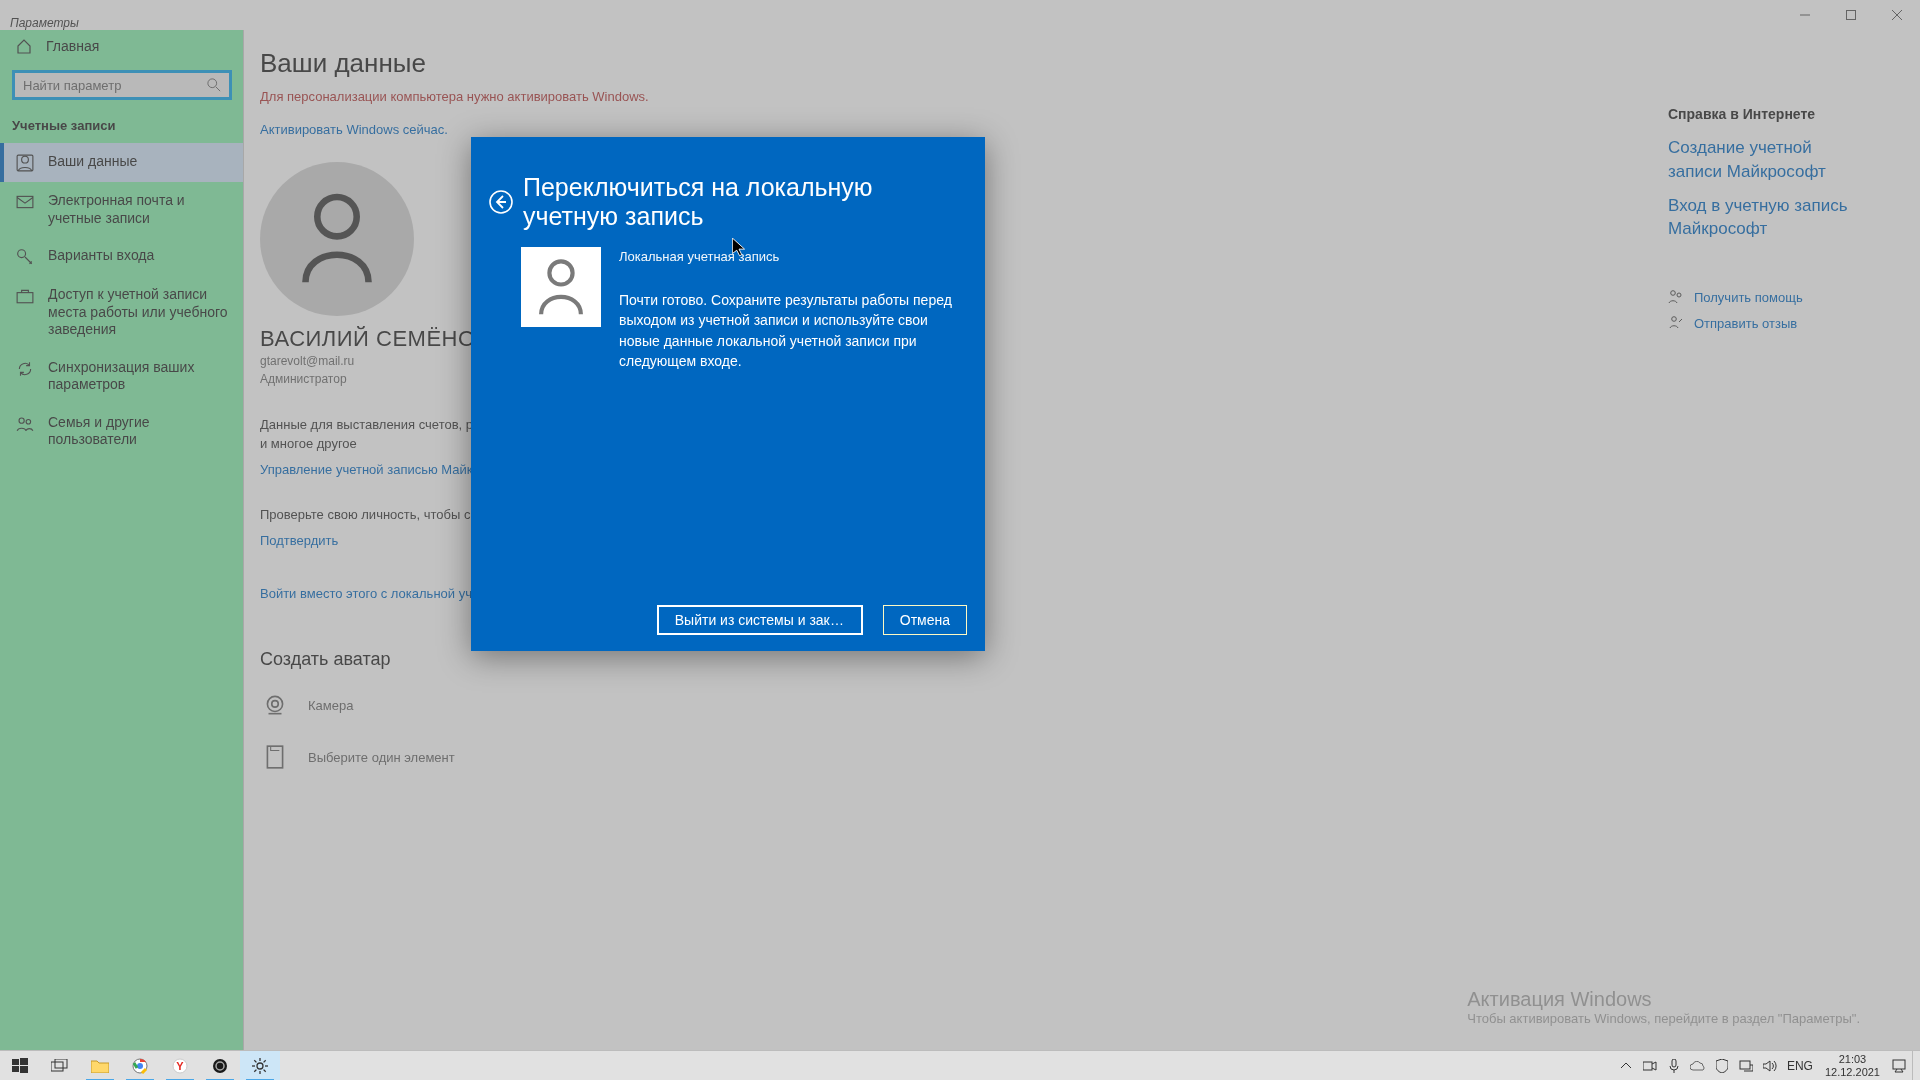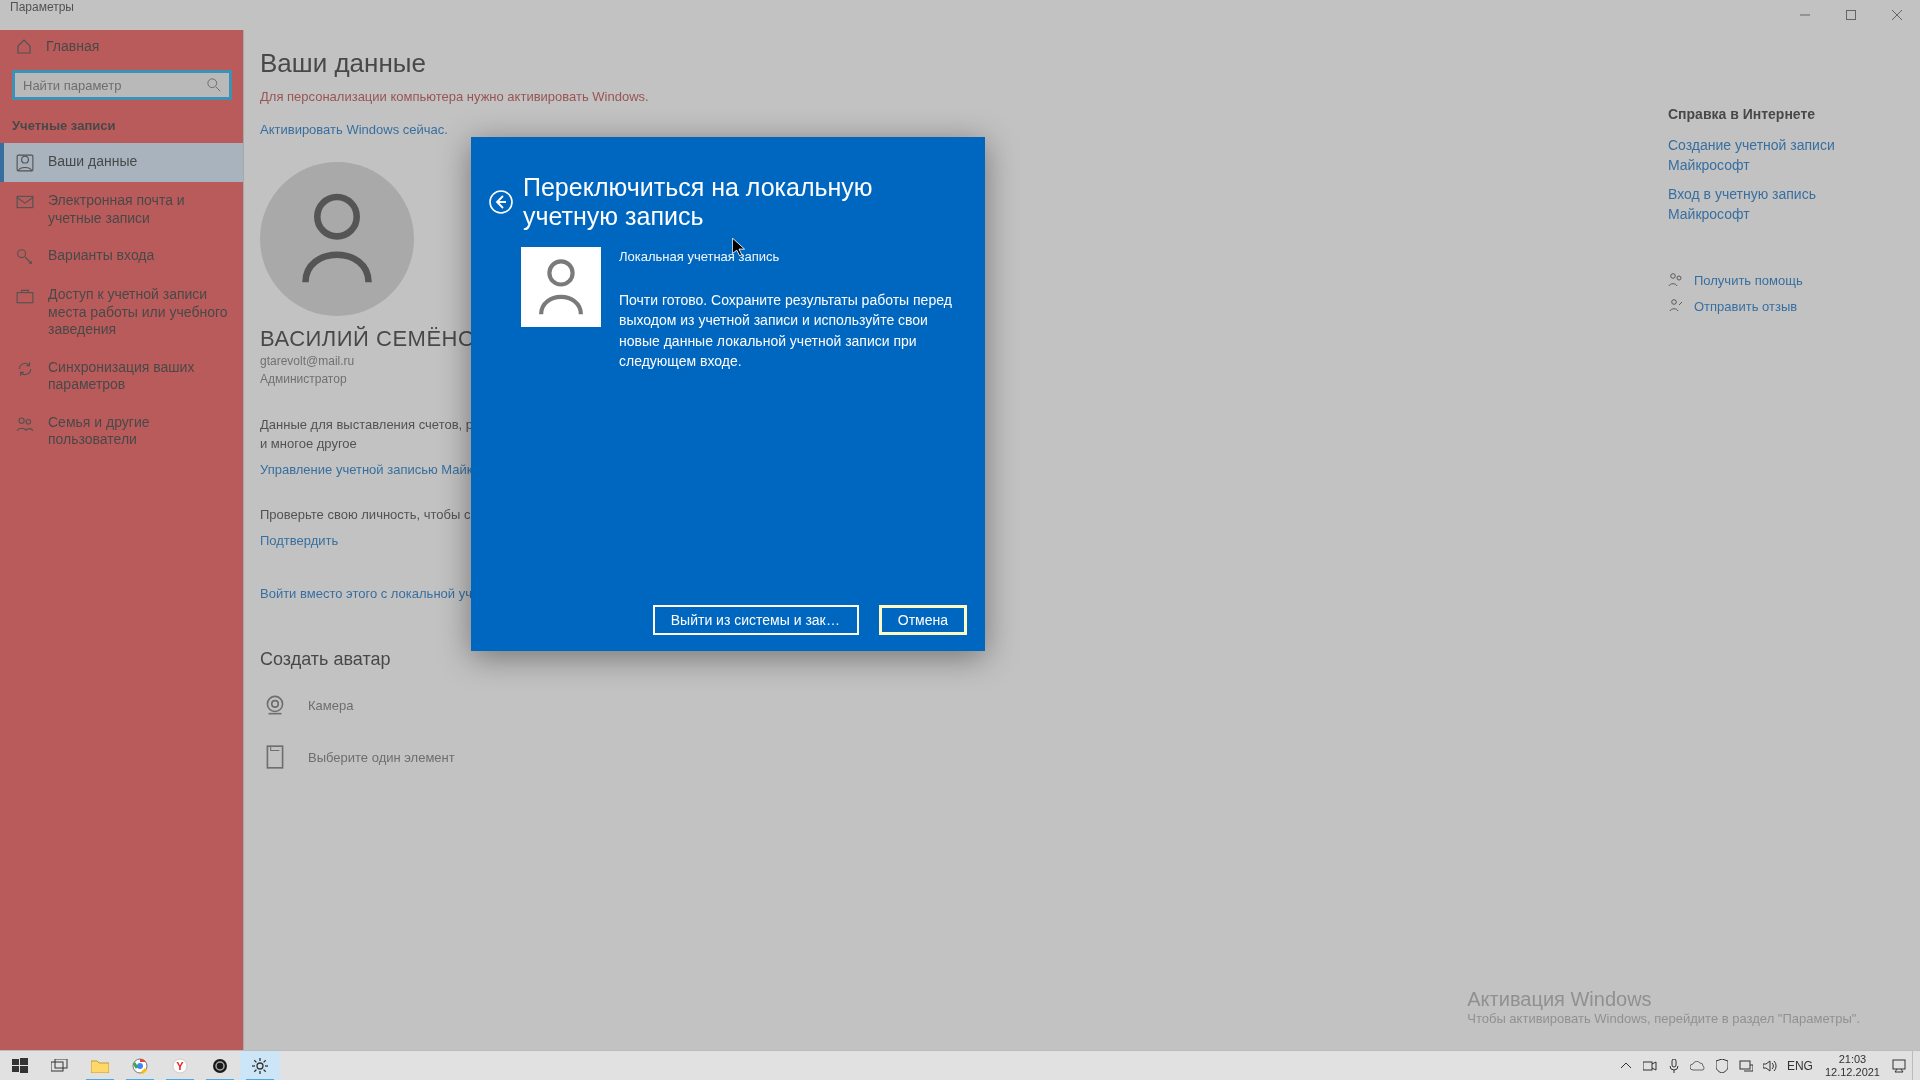--- a/index.html
+++ b/index.html
@@ -2,27 +2,27 @@
 <html><head>
 <meta charset="utf-8">
 <style>
 * { margin: 0; padding: 0; box-sizing: border-box; font-family: "Segoe UI", Tahoma, sans-serif; }
 html, body { width: 1920px; height: 1080px; overflow: hidden; background: #fff; }
 
 .window { position: absolute; inset: 0; background: #fff; }
 .overlay { position: absolute; inset: 0; background: rgba(120,120,120,0.45); pointer-events: none; }
 
 
-.titlebar { height: 30px; display: flex; align-items: flex-start; justify-content: space-between; padding: 0 0 0 10px; font-size: 12px; color: #333; }
+.titlebar { height: 30px; display: flex; align-items: flex-end; justify-content: space-between; padding: 0 0 0 10px; font-size: 12px; color: #333; font-style: italic; }
 .titlebar .controls { display: flex; }
 .titlebar .wc { width: 46px; height: 30px; display: flex; align-items: center; justify-content: center; }
 .wc svg { display: block; }
 
 
-.sidebar { position: absolute; top: 30px; left: 0; width: 244px; bottom: 30px; background: #ef4444; border-right: 1px solid #d0d0d0; }
+.sidebar { position: absolute; top: 30px; left: 0; width: 244px; bottom: 30px; background: #86efac; border-right: 1px solid #d0d0d0; }
 .home { display: flex; align-items: center; gap: 14px; padding: 8px 16px 8px 16px; font-size: 14px; color: #222; }
 .search-wrap { padding: 8px 12px 8px 12px; }
 .search { display: flex; align-items: center; justify-content: space-between; width: 220px; height: 30px; border: 3px solid #0ea5e9; background: #eee; font-size: 13px; color: #666; padding: 0 8px; }
 .cat { padding: 10px 12px 10px 12px; font-size: 13px; font-weight: 600; color: #222; }
 .nav { list-style: none; }
 .nav li { display: flex; align-items: flex-start; gap: 14px; padding: 10px 12px 10px 16px; font-size: 14px; color: #222; line-height: 1.25; }
 .nav li.active { background: #cfe3f7; position: relative; }
 .nav li.active::before { content: ""; position: absolute; left: 0; top: 0; bottom: 0; width: 4px; background: #0067c0; }
 .nav .ic { width: 18px; height: 18px; flex: 0 0 18px; margin-top: 1px; }
 .nav .txt { flex: 1; }
@@ -41,40 +41,40 @@
 
 .para { font-size: 13px; color: #333; margin-top: 28px; max-width: 680px; line-height: 1.45; }
 
 .section-h { font-size: 18px; font-weight: 400; margin-top: 46px; margin-bottom: 20px; }
 .opt-row { display: flex; align-items: center; gap: 18px; font-size: 13px; color: #666; margin-bottom: 22px; }
 .opt-ic { width: 30px; height: 30px; display: flex; align-items: center; justify-content: center; }
 
 
 .right-col { position: absolute; top: 76px; right: 52px; width: 200px; }
 .right-col h3 { font-size: 14px; font-weight: 600; margin-bottom: 14px; color: #222; }
-.right-col .rlink { color: #0067c0; font-size: 14px; line-height: 1.4; display: block; margin-bottom: 10px; }
+.right-col .rlink { color: #0067c0; font-size: 17px; line-height: 1.4; display: block; margin-bottom: 10px; }
 .right-col .hitem { display: flex; align-items: center; gap: 10px; font-size: 13px; color: #0067c0; margin-top: 10px; }
 
 
 .watermark { position: absolute; right: 60px; bottom: 54px; text-align: left; color: rgba(90,90,90,0.55); }
 .watermark .t1 { font-size: 20px; }
 .watermark .t2 { font-size: 13px; }
 
 
 .modal { position: absolute; left: 471px; top: 137px; width: 514px; height: 514px; background: #0067c0; color: #fff; z-index: 100; box-shadow: 0 6px 30px rgba(0,0,0,0.4); }
 .modal-head { display: flex; align-items: center; gap: 10px; padding: 16px 18px 6px 18px; margin-top: 20px; }
 .modal-head .back { width: 28px; height: 28px; display: flex; align-items: center; justify-content: center; }
 .modal-title { font-size: 25px; font-weight: 400; }
 .modal-body { padding: 10px 18px 0 50px; display: flex; gap: 18px; }
 .mod-avatar { width: 80px; height: 80px; background: #fff; display: flex; align-items: center; justify-content: center; flex: 0 0 80px; }
 .mod-info .mname { font-size: 22px; font-weight: 400; }
 .mod-info .msub { font-size: 13px; opacity: .95; margin-top: 2px; }
 .mod-desc { font-size: 14px; line-height: 1.45; margin-top: 26px; max-width: 340px; }
 .modal-footer { position: absolute; bottom: 16px; right: 18px; display: flex; gap: 20px; }
-.mbtn { border: 3px solid #fef9c3; background: transparent; color: #fff; font-size: 14px; height: 30px; padding: 0 16px; cursor: pointer; }
+.mbtn { border: 1px solid #fef9c3; background: transparent; color: #fff; font-size: 14px; height: 30px; padding: 0 16px; cursor: pointer; }
 .mbtn.primary { border: 2px solid #fff; width: 206px; overflow: hidden; white-space: nowrap; text-overflow: ellipsis; }
 
 
 .cursor { position: absolute; left: 732px; top: 238px; z-index: 200; width: 14px; height: 20px; }
 
 
 .taskbar { position: absolute; left: 0; right: 0; bottom: 0; height: 30px; background: #e1e1e1; border-top: 1px solid #bcbcbc; display: flex; align-items: center; justify-content: space-between; }
 .taskbar .left { display: flex; align-items: center; height: 100%; }
 .tbtn { width: 40px; height: 30px; display: flex; align-items: center; justify-content: center; position: relative; }
 .tbtn.active::after { content: ""; position: absolute; bottom: 0; left: 6px; right: 6px; height: 2px; background: #4aa7e8; }

